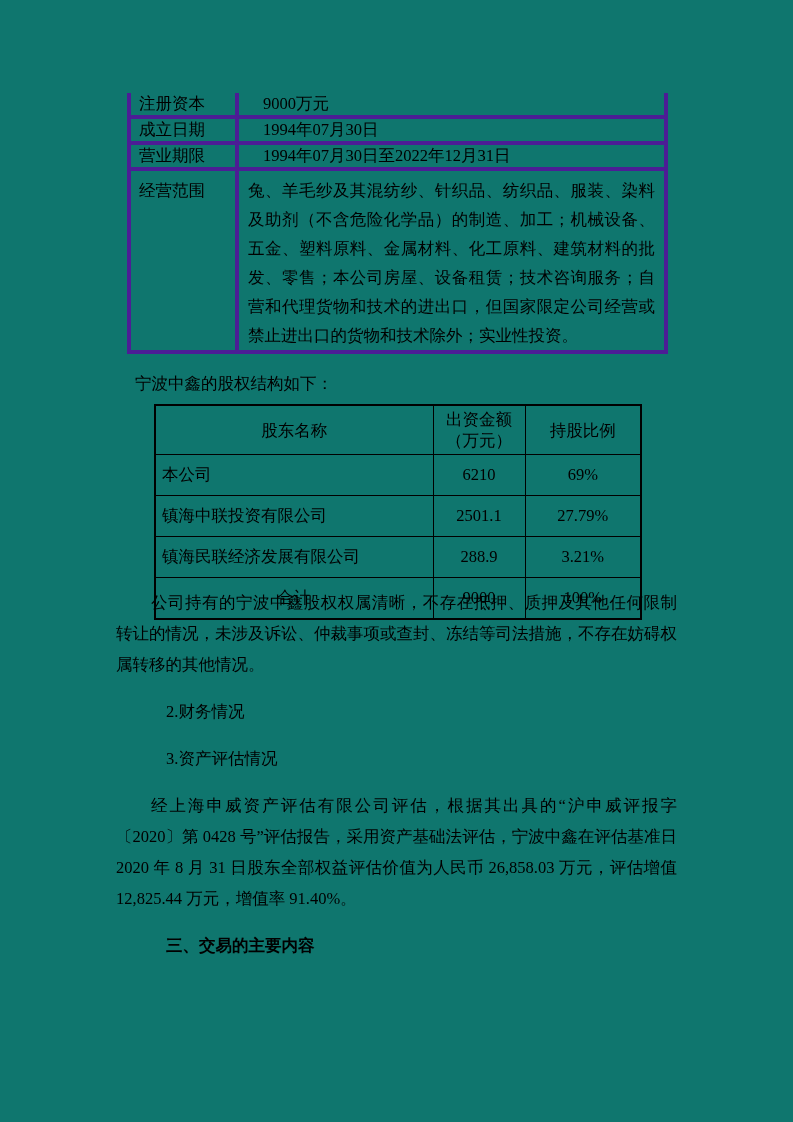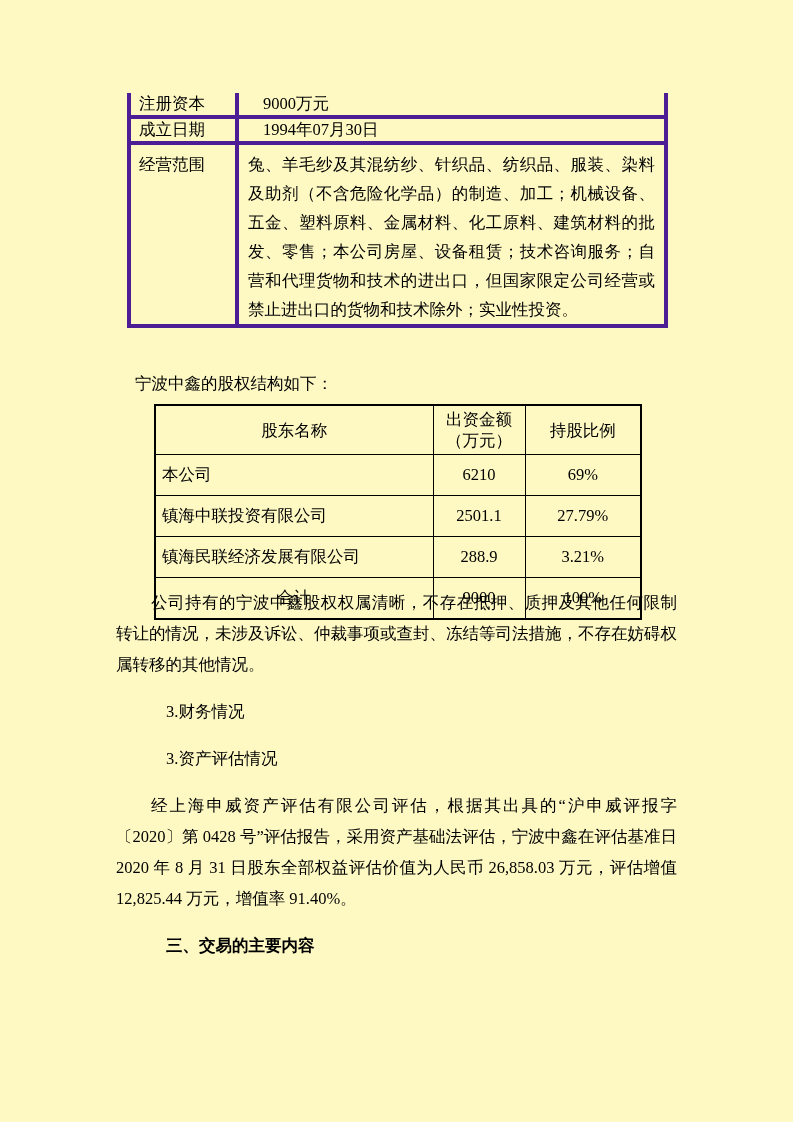--- a/index.html
+++ b/index.html
@@ -1,19 +1,19 @@
 <!DOCTYPE html>
 <html lang="zh"><head>
 <meta charset="utf-8">
 <style>
   html,body{margin:0;padding:0;background:#ffffff;}
   .page{
     position:relative;
     width:793px;height:1122px;
-    background:#fef9c3;
+    background:#0f766e;
     font-family:"Liberation Serif","DejaVu Serif",serif;
     color:#000000;
     overflow:hidden;
   }
   
   .company-table{
     position:absolute;left:127px;top:93px;
     width:541px;
     border-collapse:collapse;
     table-layout:fixed;
@@ -84,20 +84,24 @@
   <table class="company-table">
     <tbody>
       <tr>
         <td class="label-cell">注册资本</td>
         <td class="value-cell">9000万元</td>
       </tr>
       <tr>
         <td class="label-cell">成立日期</td>
         <td class="value-cell">1994年07月30日</td>
       </tr>
+      <tr>
+        <td class="label-cell">营业期限</td>
+        <td class="value-cell">1994年07月30日至2022年12月31日</td>
+      </tr>
       <tr class="scope-row">
         <td class="label-cell">经营范围</td>
         <td class="value-cell">兔、羊毛纱及其混纺纱、针织品、纺织品、服装、染料及助剂（不含危险化学品）的制造、加工；机械设备、五金、塑料原料、金属材料、化工原料、建筑材料的批发、零售；本公司房屋、设备租赁；技术咨询服务；自营和代理货物和技术的进出口，但国家限定公司经营或禁止进出口的货物和技术除外；实业性投资。</td>
       </tr>
     </tbody>
   </table>
 
   <div class="equity-intro">宁波中鑫的股权结构如下：</div>
 
   <table class="equity-table">
@@ -133,19 +137,19 @@
       <tr class="total-row">
         <td class="name-cell">合计</td>
         <td>9000</td>
         <td>100%</td>
       </tr>
     </tbody>
   </table>
 
   <div class="body-text">
     <p>公司持有的宁波中鑫股权权属清晰，不存在抵押、质押及其他任何限制转让的情况，未涉及诉讼、仲裁事项或查封、冻结等司法措施，不存在妨碍权属转移的其他情况。</p>
-    <p class="num-heading">3.财务情况</p>
+    <p class="num-heading">2.财务情况</p>
     <p class="num-heading">3.资产评估情况</p>
     <p>经上海申威资产评估有限公司评估，根据其出具的“沪申威评报字〔2020〕第 0428 号”评估报告，采用资产基础法评估，宁波中鑫在评估基准日 2020 年 8 月 31 日股东全部权益评估价值为人民币 26,858.03 万元，评估增值 12,825.44 万元，增值率 91.40%。</p>
     <p class="section-heading">三、交易的主要内容</p>
   </div>
 
 </div>
 
 </body></html>

